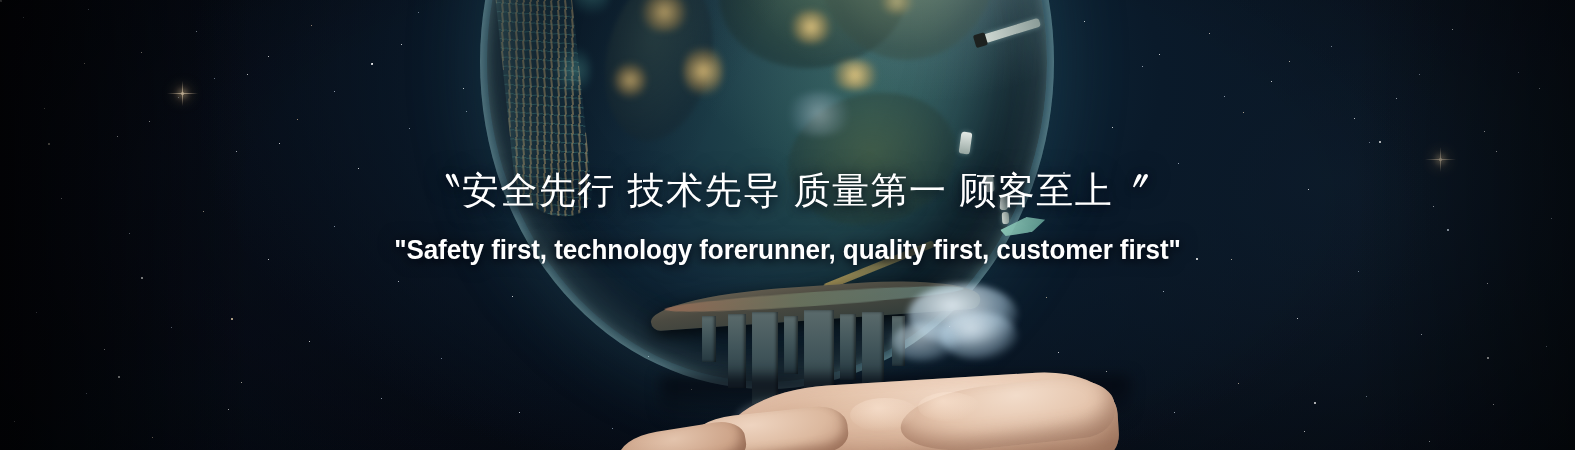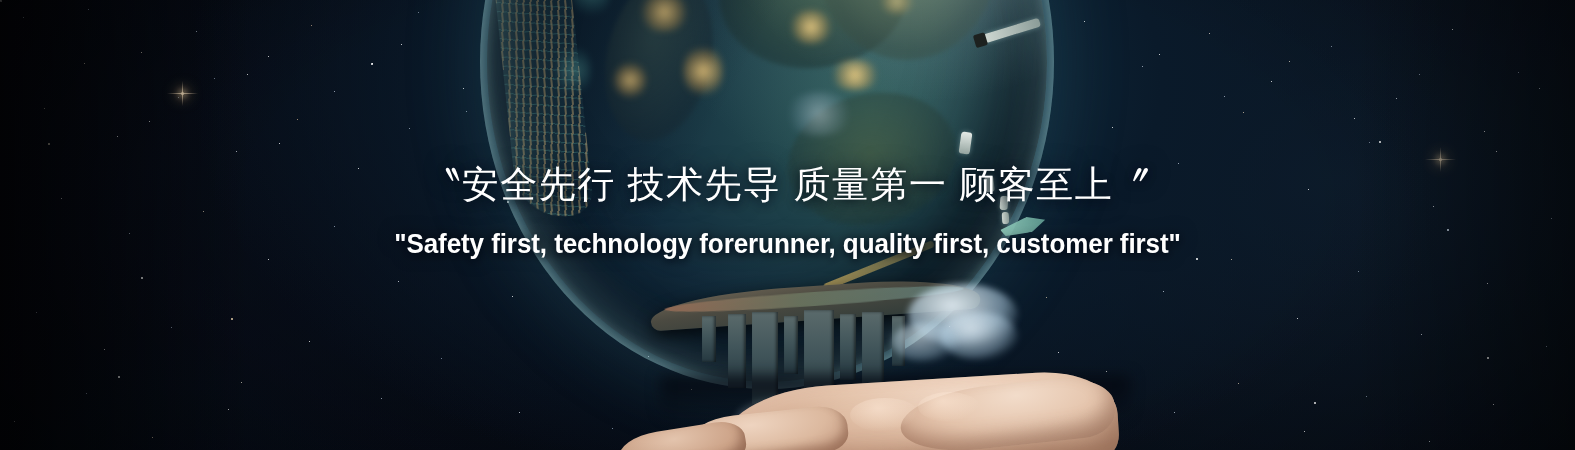--- a/index.html
+++ b/index.html
@@ -251,21 +251,21 @@
     transform:rotate(-14deg);opacity:.9;
   }
   .tether{
     position:absolute;left:820px;top:262px;width:118px;height:7px;
     background:linear-gradient(90deg,rgba(183,160,92,.9),rgba(120,112,70,.5));
     transform:rotate(-22deg);border-radius:3px;filter:blur(.4px);
   }
 
   
   .text-block{
-    position:absolute;left:0;right:0;top:162px;
+    position:absolute;left:0;right:0;top:168px;
     text-align:center;
   }
   .slogan-cn{
     color:#ffffff;
     font-size:37px;
     line-height:46px;
     font-weight:400;
     letter-spacing:1.5px;
     text-shadow:0 2px 9px rgba(0,10,22,.85), 0 0 22px rgba(0,14,28,.6);
     white-space:nowrap;

